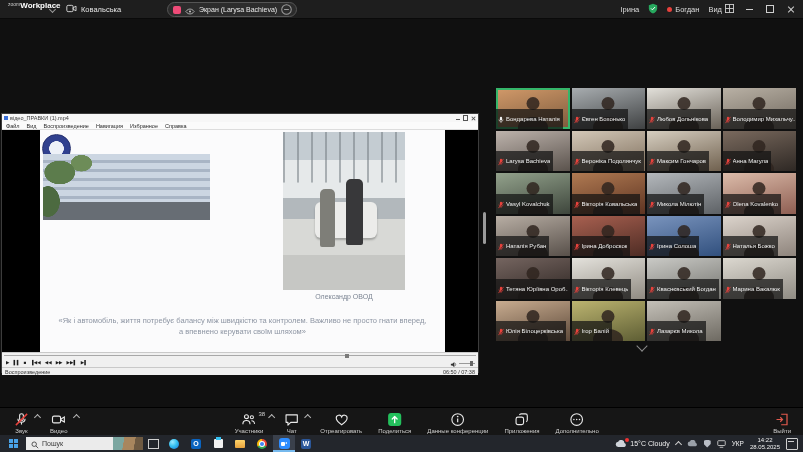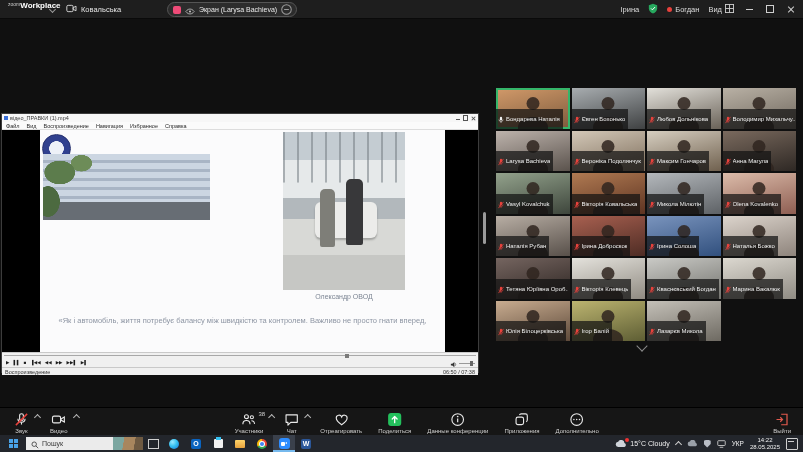--- a/index.html
+++ b/index.html
@@ -241,20 +241,21 @@
         <div class="logo"></div>
         <div class="photo-left"></div>
         <div class="photo-right">
           <div class="car"></div>
           <div class="fig fig1"></div>
           <div class="fig fig2"></div>
         </div>
         <div class="slide-caption">Олександр  ОВОД</div>
         <div class="slide-quote">
           <div>«Як і автомобіль, життя потребує балансу між швидкістю та контролем. Важливо не просто гнати вперед,</div>
+          <div>а впевнено керувати своїм шляхом»</div>
         </div>
       </div>
     </div>
     <div class="p-seek">
       <span class="seek-handle" id="seek-handle" style="left: 72%;"></span>
     </div>
     <div class="p-ctr">
       <span class="ctlwrap">
           <span class="p-ctl">▶</span>
           <span class="p-ctl">▌▌</span>

